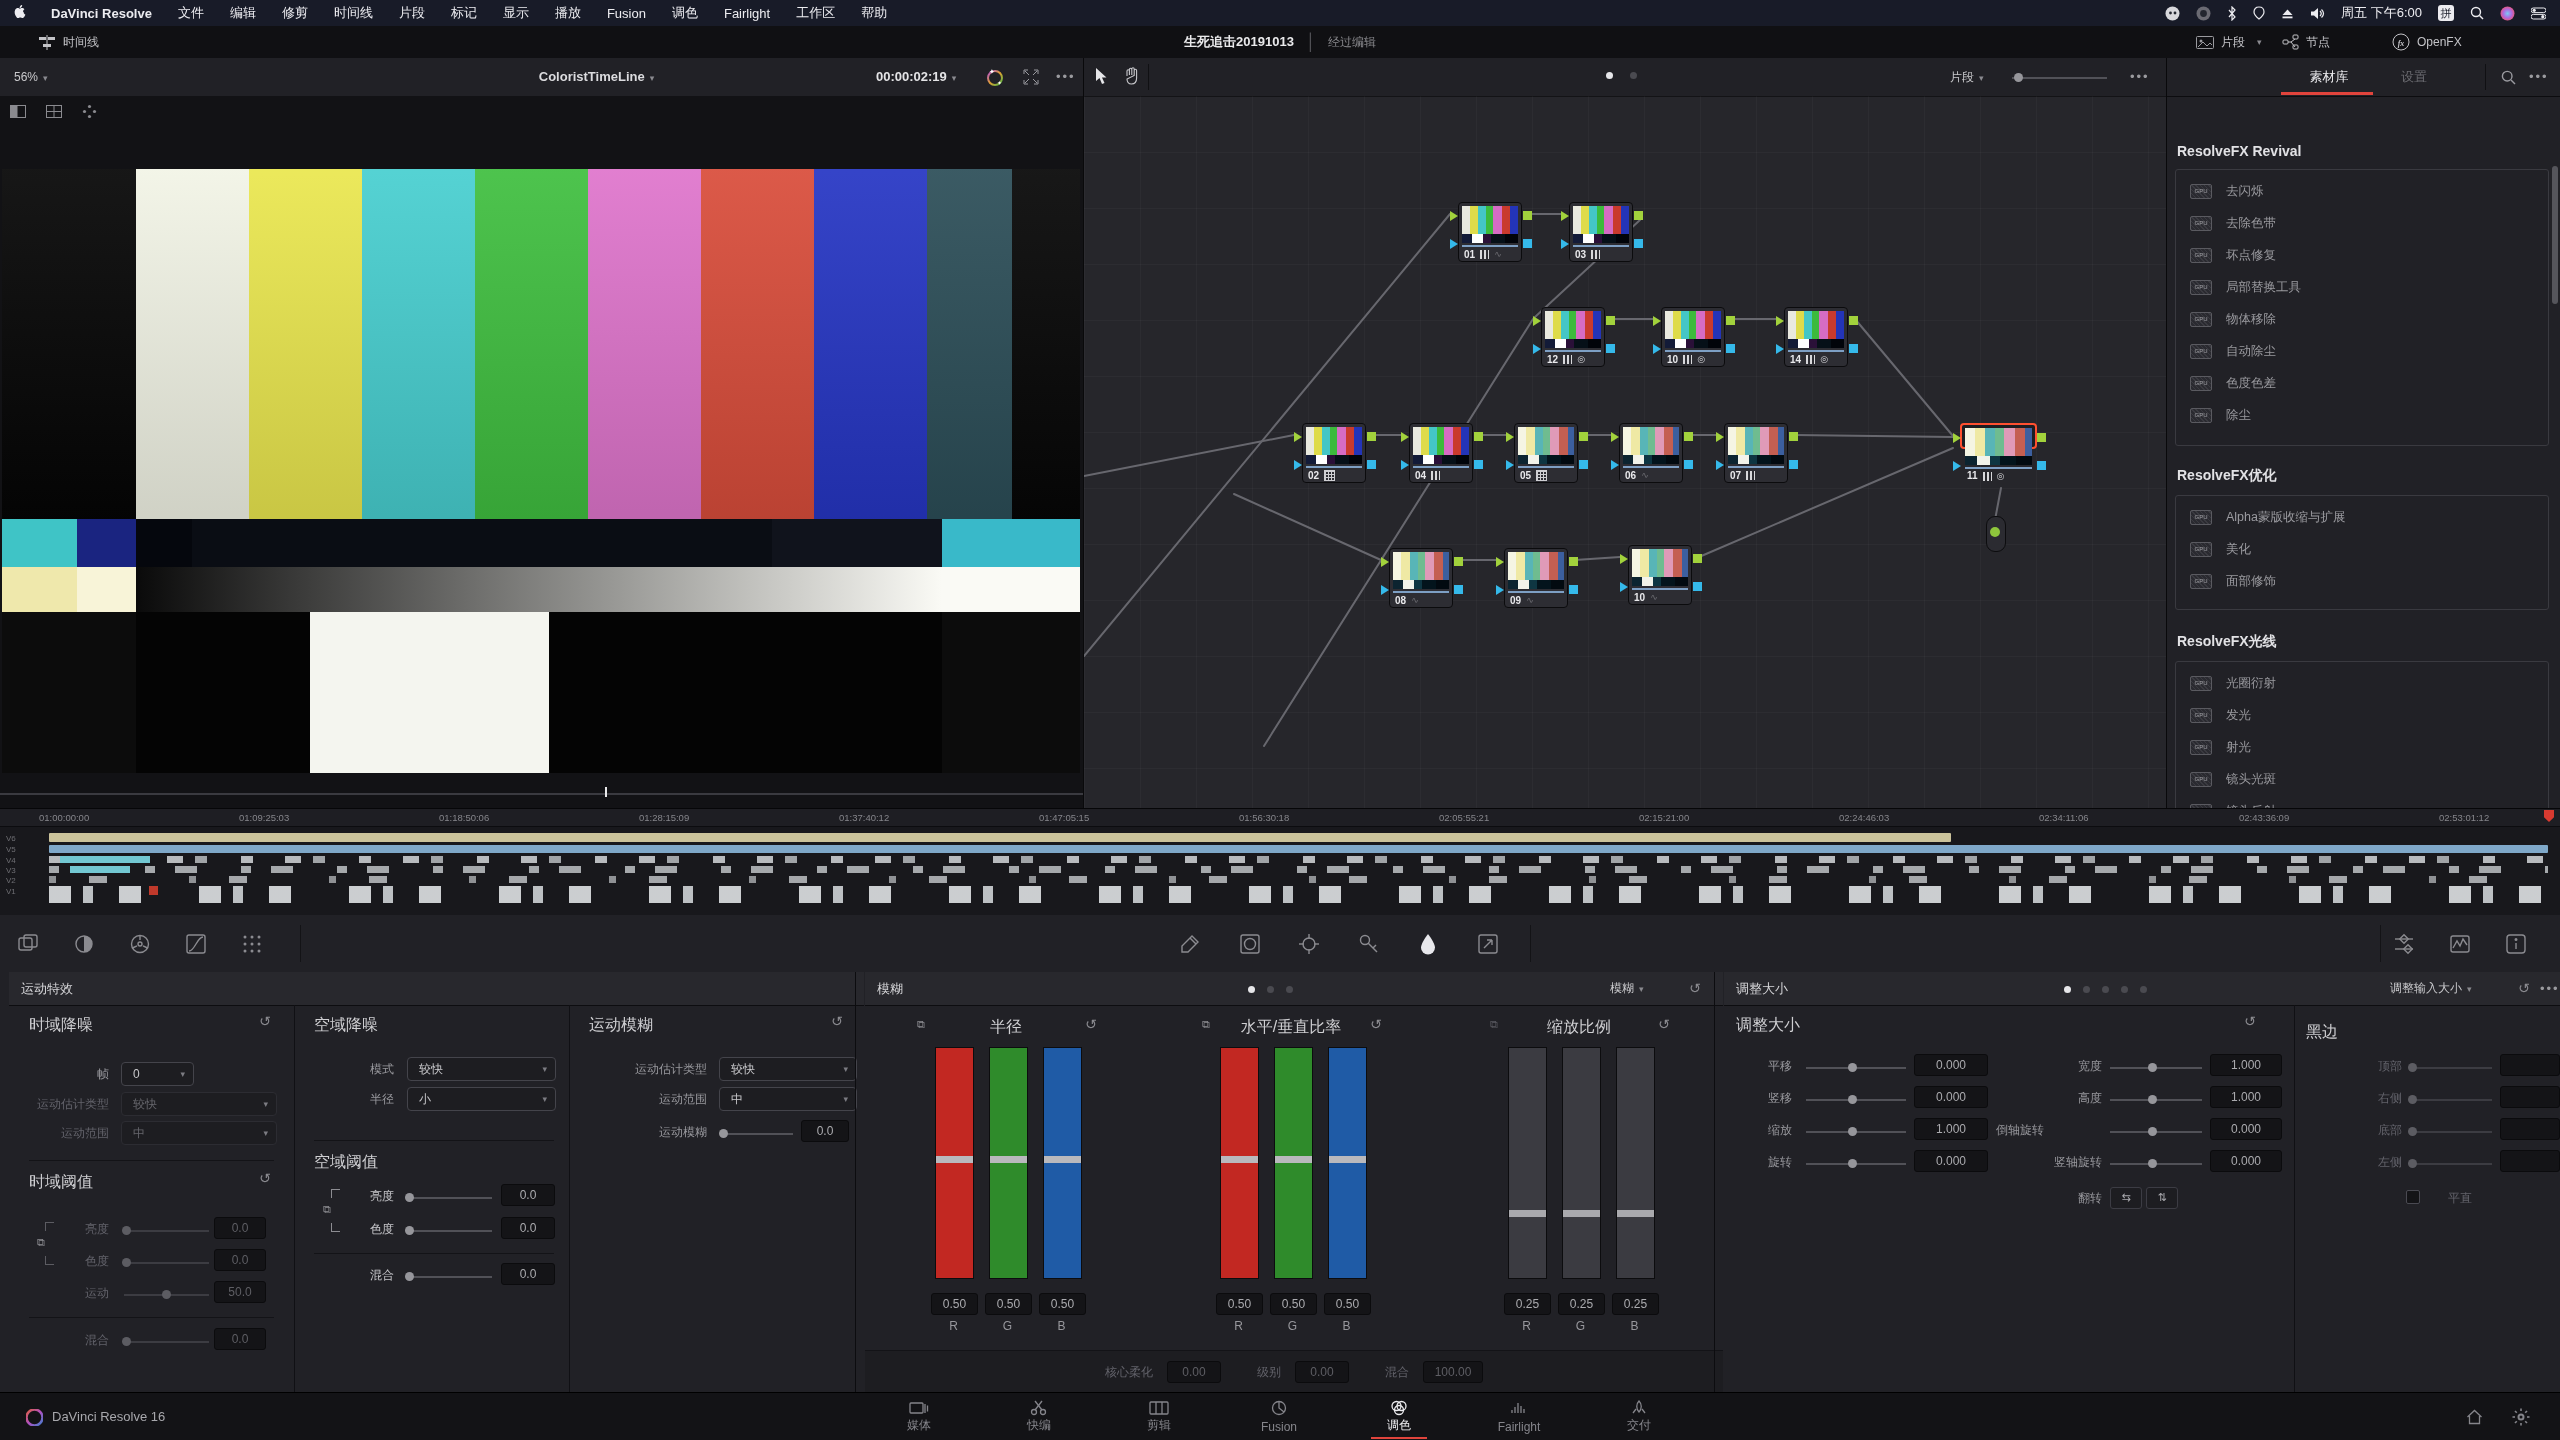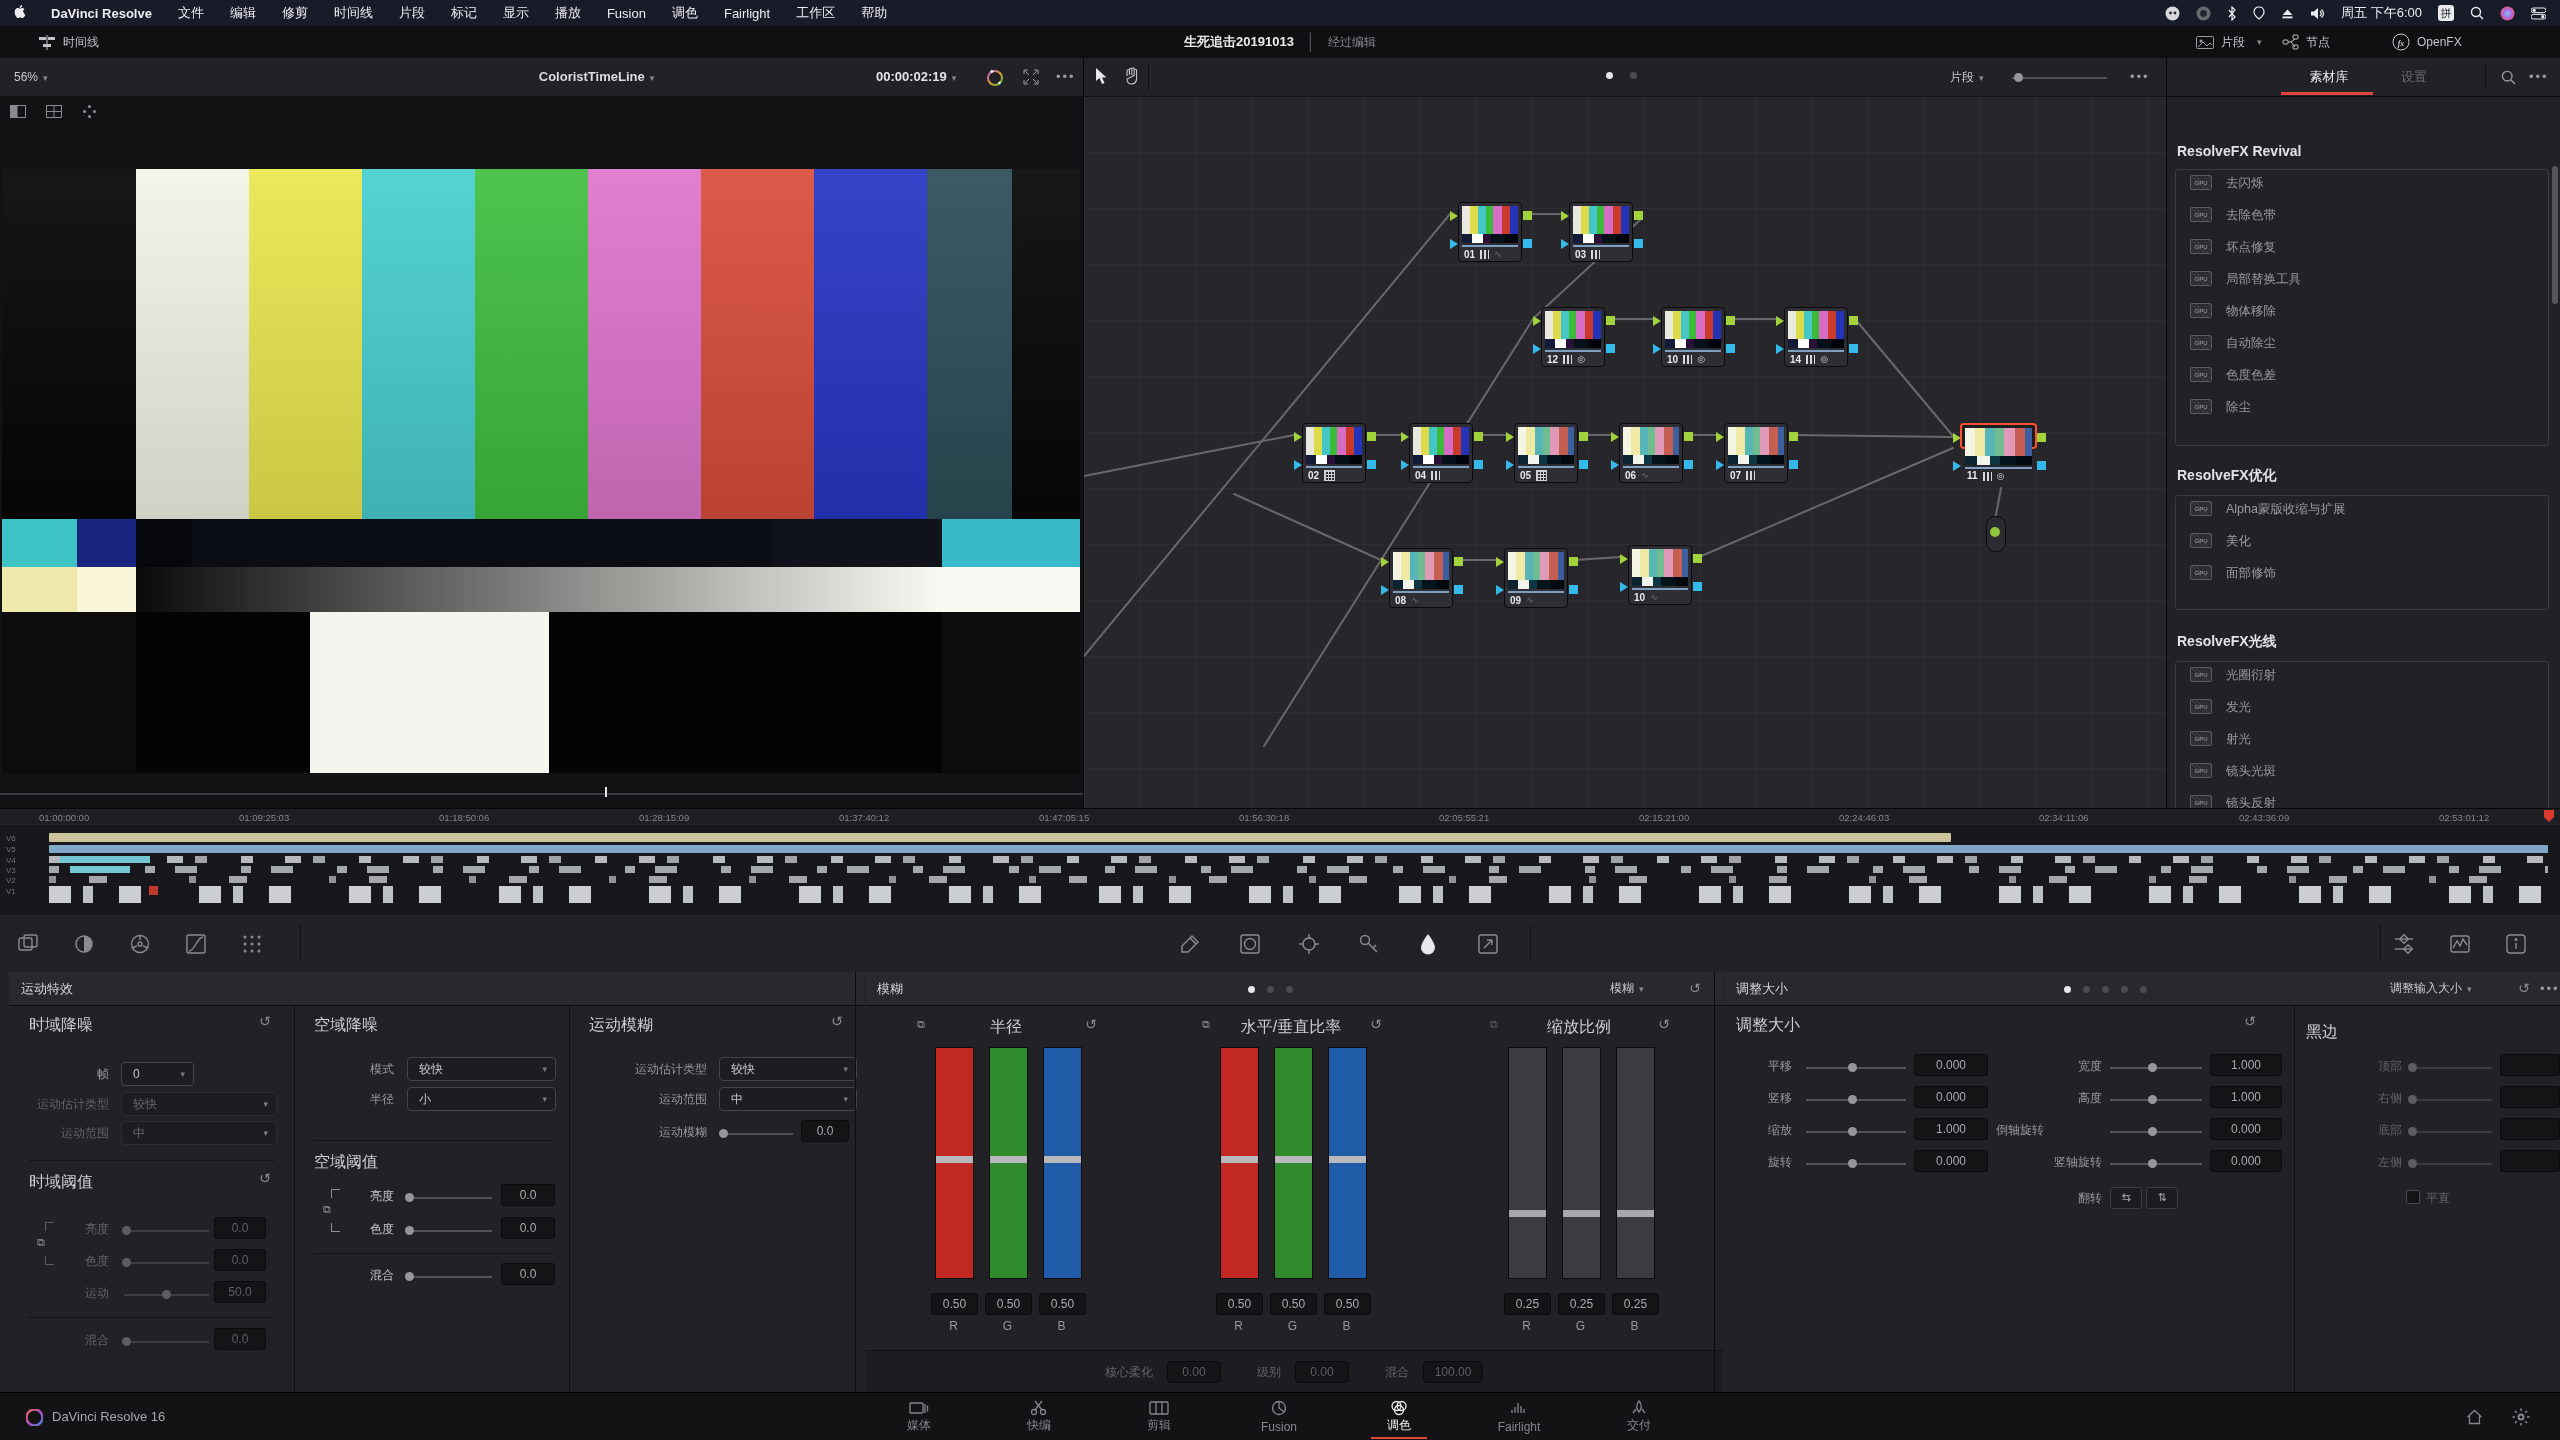--- a/index.html
+++ b/index.html
@@ -71,21 +71,21 @@
   .sq{position:absolute;right:-11px;width:9px;height:9px;background:#a2d23c;}
   .sq.b{background:#35b9ea;}
   .pill{position:absolute;width:18px;height:34px;background:#2b2b31;border:1px solid #0c0c0e;border-radius:9px;}
   .pill .gdot{position:absolute;left:3px;top:10px;width:10px;height:10px;border-radius:50%;background:#8ec63c;}
 
   
   #fxpanel{position:absolute;left:2166px;top:58px;width:394px;height:750px;background:#212126;border-left:1px solid #09090b;}
   #fxpanel .tab{font-size:13px;}
   .fxsec{font-size:14px;font-weight:bold;color:#e2e2e5;}
   .fxbox{position:absolute;left:8px;right:12px;border:1px solid #3a3a40;border-radius:3px;overflow:hidden;}
-  .fxitem{height:32px;display:flex;align-items:flex-start;gap:14px;padding-left:14px;font-size:12.5px;color:#9a9a9f;}
+  .fxitem{height:32px;display:flex;align-items:center;gap:14px;padding-left:14px;font-size:12.5px;color:#9a9a9f;}
   .gpu{width:20px;height:13px;border:1px solid #5a5a60;border-radius:2px;font-size:6px;color:#a2a2a7;display:flex;align-items:center;justify-content:center;background:repeating-linear-gradient(45deg,#3a3a40 0 1px,#2a2a30 1px 3px);flex:0 0 auto;}
   .fxscroll{position:absolute;right:3px;top:70px;width:6px;height:138px;border-radius:3px;background:#55555b;}
 
   
   #timeline{position:absolute;left:0;top:808px;width:2560px;height:107px;background:#18181c;border-top:1px solid #060608;}
   .ruler{position:absolute;left:0;top:0;width:100%;height:17px;background:#1e1e23;border-bottom:1px solid #0c0c0f;}
   .rlab{position:absolute;top:3px;font-size:9.5px;color:#86868b;}
   .phead{position:absolute;top:1px;width:10px;height:12px;background:#d83a30;clip-path:polygon(0 0,100% 0,100% 60%,50% 100%,0 60%);}
   .vlab{position:absolute;left:6px;font-size:8px;color:#6e6e73;}
   .lane{position:absolute;left:49px;}
@@ -1082,21 +1082,21 @@
     <span class="hsl d" style="left:686px;top:159px;width:82px">
         <i class="dot" style="left:-2px"></i>
       </span>
     <span class="vb d" style="left:776px;top:146px;width:58px"></span>
     <span class="abs lab d" style="left:614px;top:182px;width:64px;text-align:right">左侧</span>
     <span class="hsl d" style="left:686px;top:191px;width:82px">
         <i class="dot" style="left:-2px"></i>
       </span>
     <span class="vb d" style="left:776px;top:178px;width:58px"></span>
     <span class="chk" style="left:682px;top:218px"></span>
-    <span class="abs lab d" style="left:702px;top:218px">平直</span>
+    <span class="abs lab d" style="left:724px;top:218px">平直</span>
   </div>
 </div>
 
 <div id="appbar">
   <span class="abs" style="left:26px;top:16px">
       <svg width="17" height="17">
         <defs>
           <linearGradient id="lg" x1="0" y1="0" x2="1" y2="1">
             <stop offset="0%" stop-color="#e06040"></stop>
             <stop offset="50%" stop-color="#b050c0"></stop>

